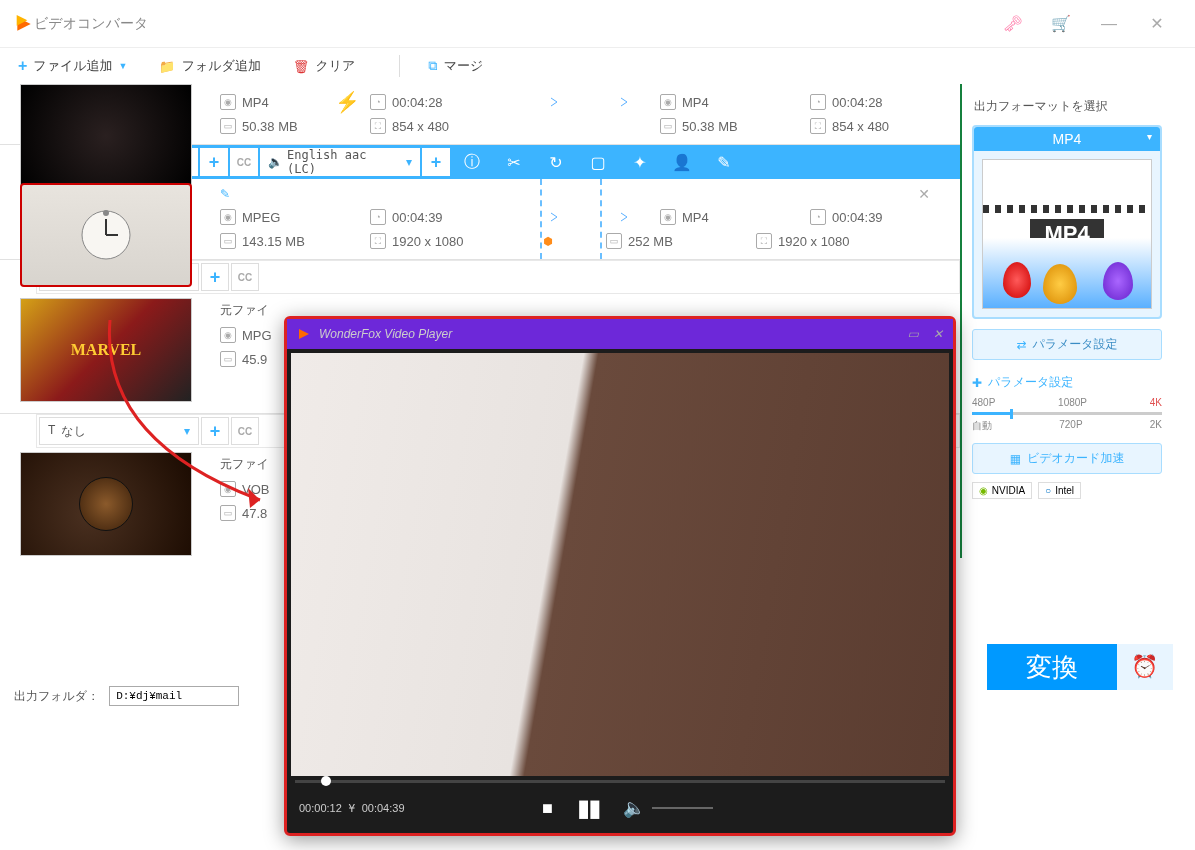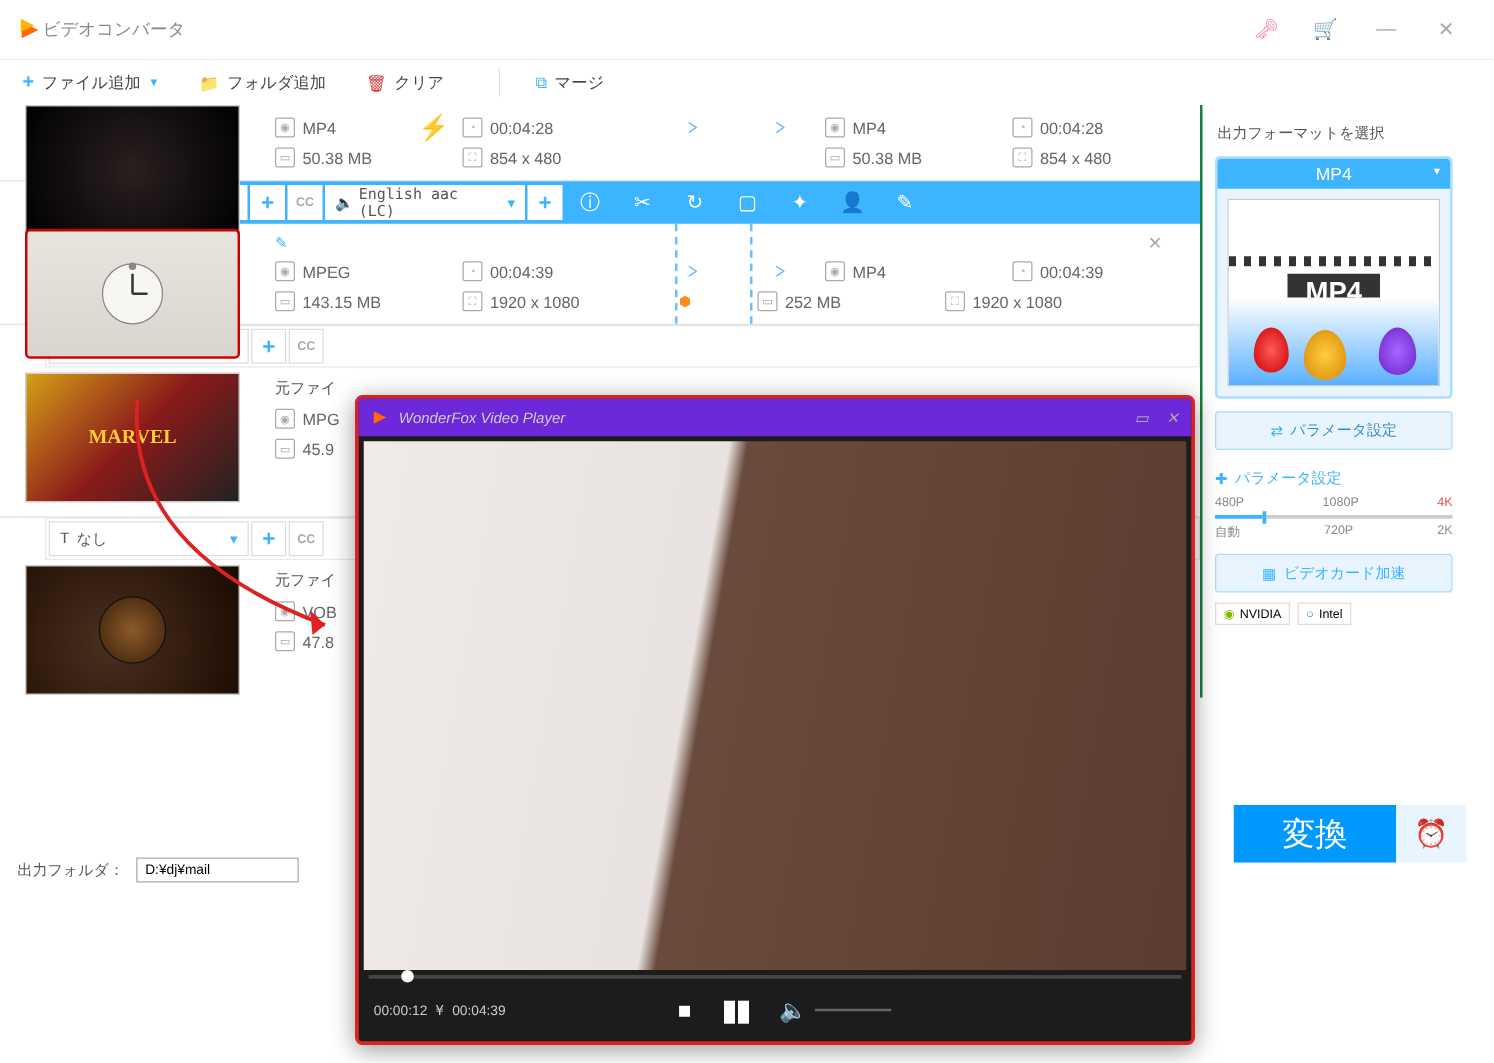--- a/index.html
+++ b/index.html
@@ -59,21 +59,21 @@
 .side-sec-title { color: #3cb4ff; font-size: 12px; margin: 14px 0 6px; display: flex; align-items: center; gap: 6px; }
 .slider-labels { display: flex; justify-content: space-between; font-size: 10px; color: #888; }
 .slider-labels .r4k { color: #e05050; }
 .slider-track { height: 3px; background: linear-gradient(90deg, #3cb4ff 0%, #3cb4ff 20%, #ccc 20%, #ccc 100%); margin: 4px 0; position: relative; }
 .slider-thumb { width: 3px; height: 10px; background: #3cb4ff; position: absolute; left: 20%; top: -3px; }
 .gpu-row { display: flex; gap: 6px; margin-top: 8px; }
 .gpu-chip { border: 1px solid #ddd; padding: 2px 6px; font-size: 10px; display: flex; align-items: center; gap: 4px; }
 
 
 .bottom-bar { position: absolute; left: 14px; bottom: 144px; display: flex; align-items: center; gap: 10px; font-size: 12px; color: #555; }
-.path-input { border: 1px solid #aaa; padding: 3px 6px; font-size: 11px; width: 130px; }
+.path-input { border: 1px solid #aaa; padding: 3px 6px; font-size: 11px; width: 130px; font-family: Liberation Mono, monospace; }
 
 .convert-btn { position: absolute; right: 78px; bottom: 160px; width: 130px; height: 46px; background: #0099ff; color: #fff; font-size: 26px; display: flex; align-items: center; justify-content: center; font-weight: 300; }
 .sched-btn { position: absolute; right: 22px; bottom: 160px; width: 56px; height: 46px; background: #e8f5ff; display: flex; align-items: center; justify-content: center; color: #3cb4ff; font-size: 22px; }
 
 
 .player { position: absolute; left: 284px; top: 316px; width: 672px; height: 520px; background: #1c1c1c; border: 3px solid #d22; border-radius: 6px; box-shadow: 0 4px 20px rgba(0,0,0,0.4); display: flex; flex-direction: column; }
 .player-title { height: 30px; background: #6d28d9; display: flex; align-items: center; padding: 0 10px; color: #ccc; font-size: 12px; font-style: italic; }
 .player-title .pctrl { margin-left: auto; display: flex; gap: 14px; color: #aaa; font-size: 12px; }
 .player-video { flex: 1; background: linear-gradient(100deg, #f0ebe8 0%, #e8e3e0 40%, #6a4a3c 42%, #5a3c30 100%); margin: 4px; }
 .player-scrub { height: 3px; background: #444; margin: 0 8px; position: relative; }

